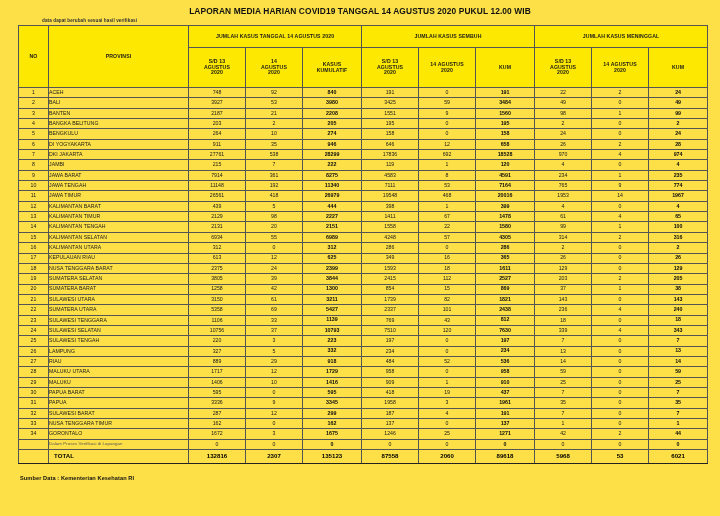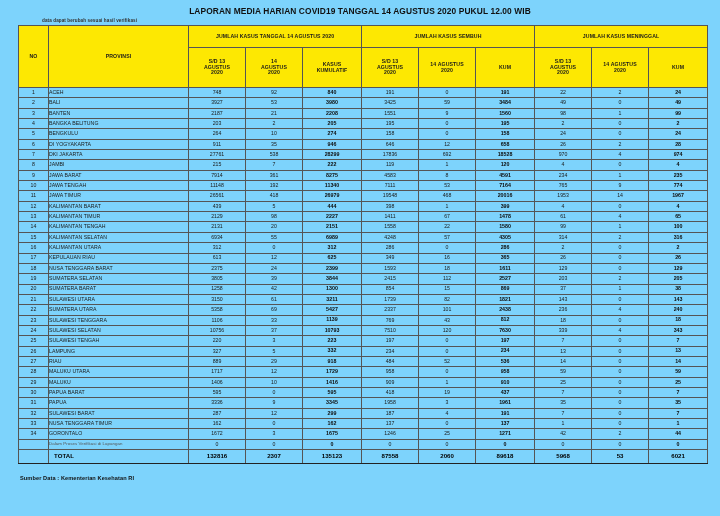--- a/index.html
+++ b/index.html
@@ -6,21 +6,21 @@
   html, body {
     margin: 0; padding: 0;
     width: 720px; height: 516px;
     background: #ffffff;
     font-family: "Liberation Sans", sans-serif;
     overflow: hidden;
   }
   #page {
     position: relative;
     width: 720px; height: 516px;
-    background: #7dd3fc;
+    background: #fde047;
   }
   .report-title {
     text-align: center;
     font-size: 8.4px;
     font-weight: bold;
     color: #111;
     letter-spacing: 0.1px;
     padding-top: 6px;
     padding-bottom: 2px;
   }

